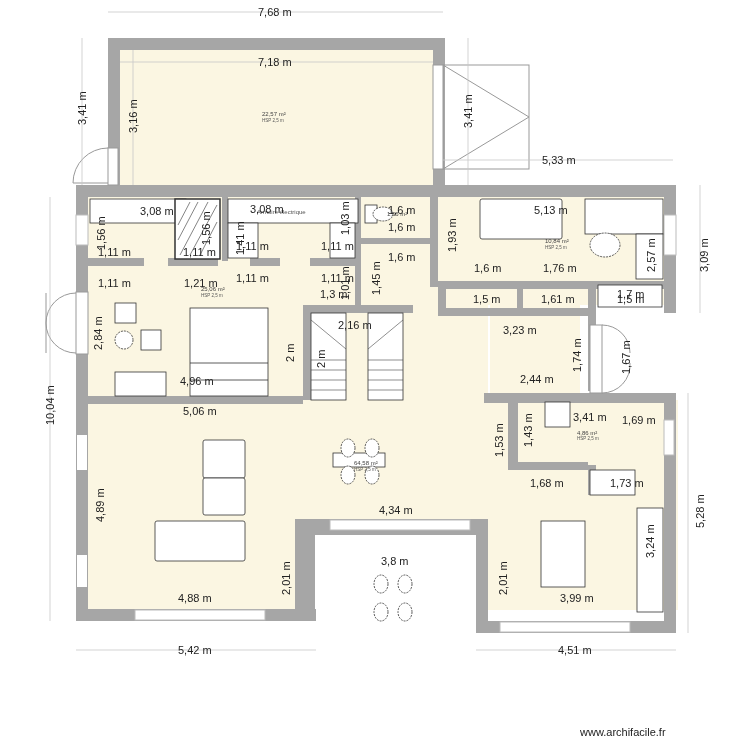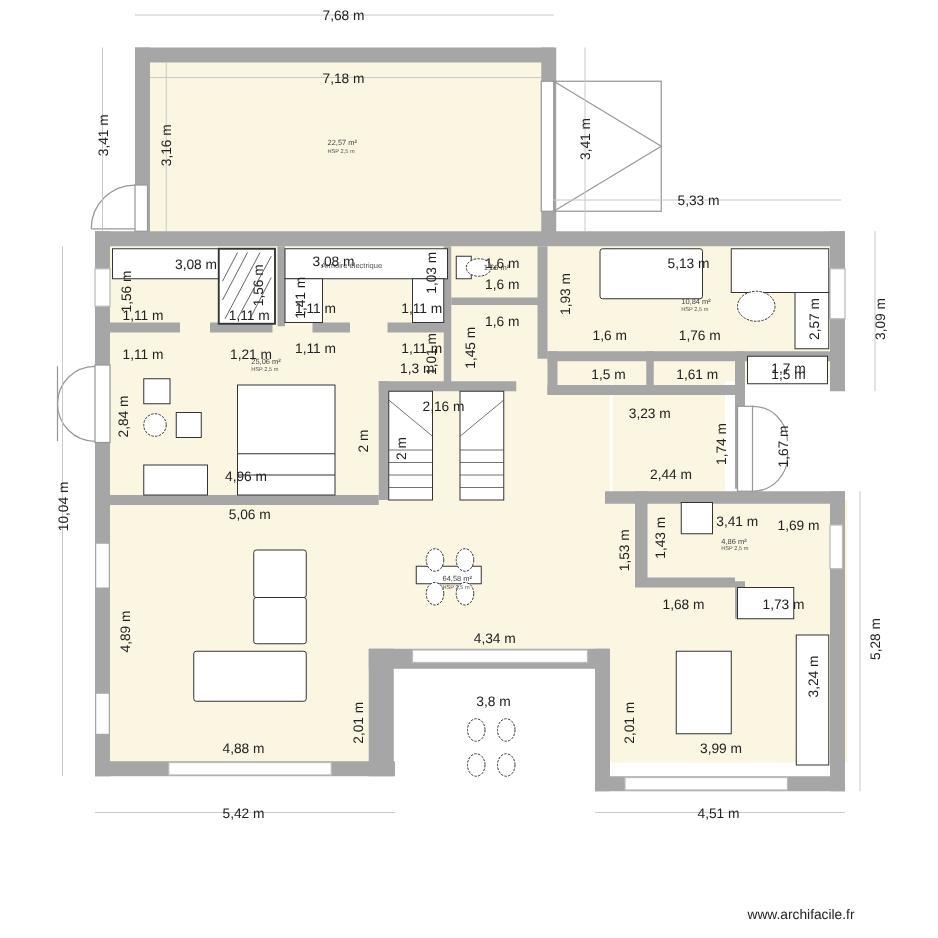--- a/index.html
+++ b/index.html
@@ -2,21 +2,21 @@
 <html><head>
 <meta charset="utf-8">
 <style>
   html, body { margin:0; padding:0; background:#ffffff; }
   body { width:750px; height:750px; position:relative; overflow:hidden; font-family:"Liberation Sans", sans-serif; }
   svg { position:absolute; left:0; top:0; }
   .dim { font-family:"Liberation Sans", sans-serif; font-size:11px; fill:#222; }
   .area { font-family:"Liberation Sans", sans-serif; font-size:6px; fill:#444; }
   .hsp { font-family:"Liberation Sans", sans-serif; font-size:4.5px; fill:#555; }
   .small { font-family:"Liberation Sans", sans-serif; font-size:6px; fill:#555; }
-  .watermark { position:absolute; left:598px; top:726px; font-size:11px; color:#222; font-family:"Liberation Sans", sans-serif; }
+  .watermark { position:absolute; left:580px; top:726px; font-size:11px; color:#222; font-family:"Liberation Sans", sans-serif; }
 </style>
 </head>
 <body>
 
 <svg width="750" height="750" viewBox="0 0 750 750">
 
   <g fill="#fbf6e2">
     <rect x="120" y="50" width="313" height="135"></rect>
     <rect x="88" y="195" width="580" height="110"></rect>
     <rect x="88" y="300" width="400" height="100"></rect>

